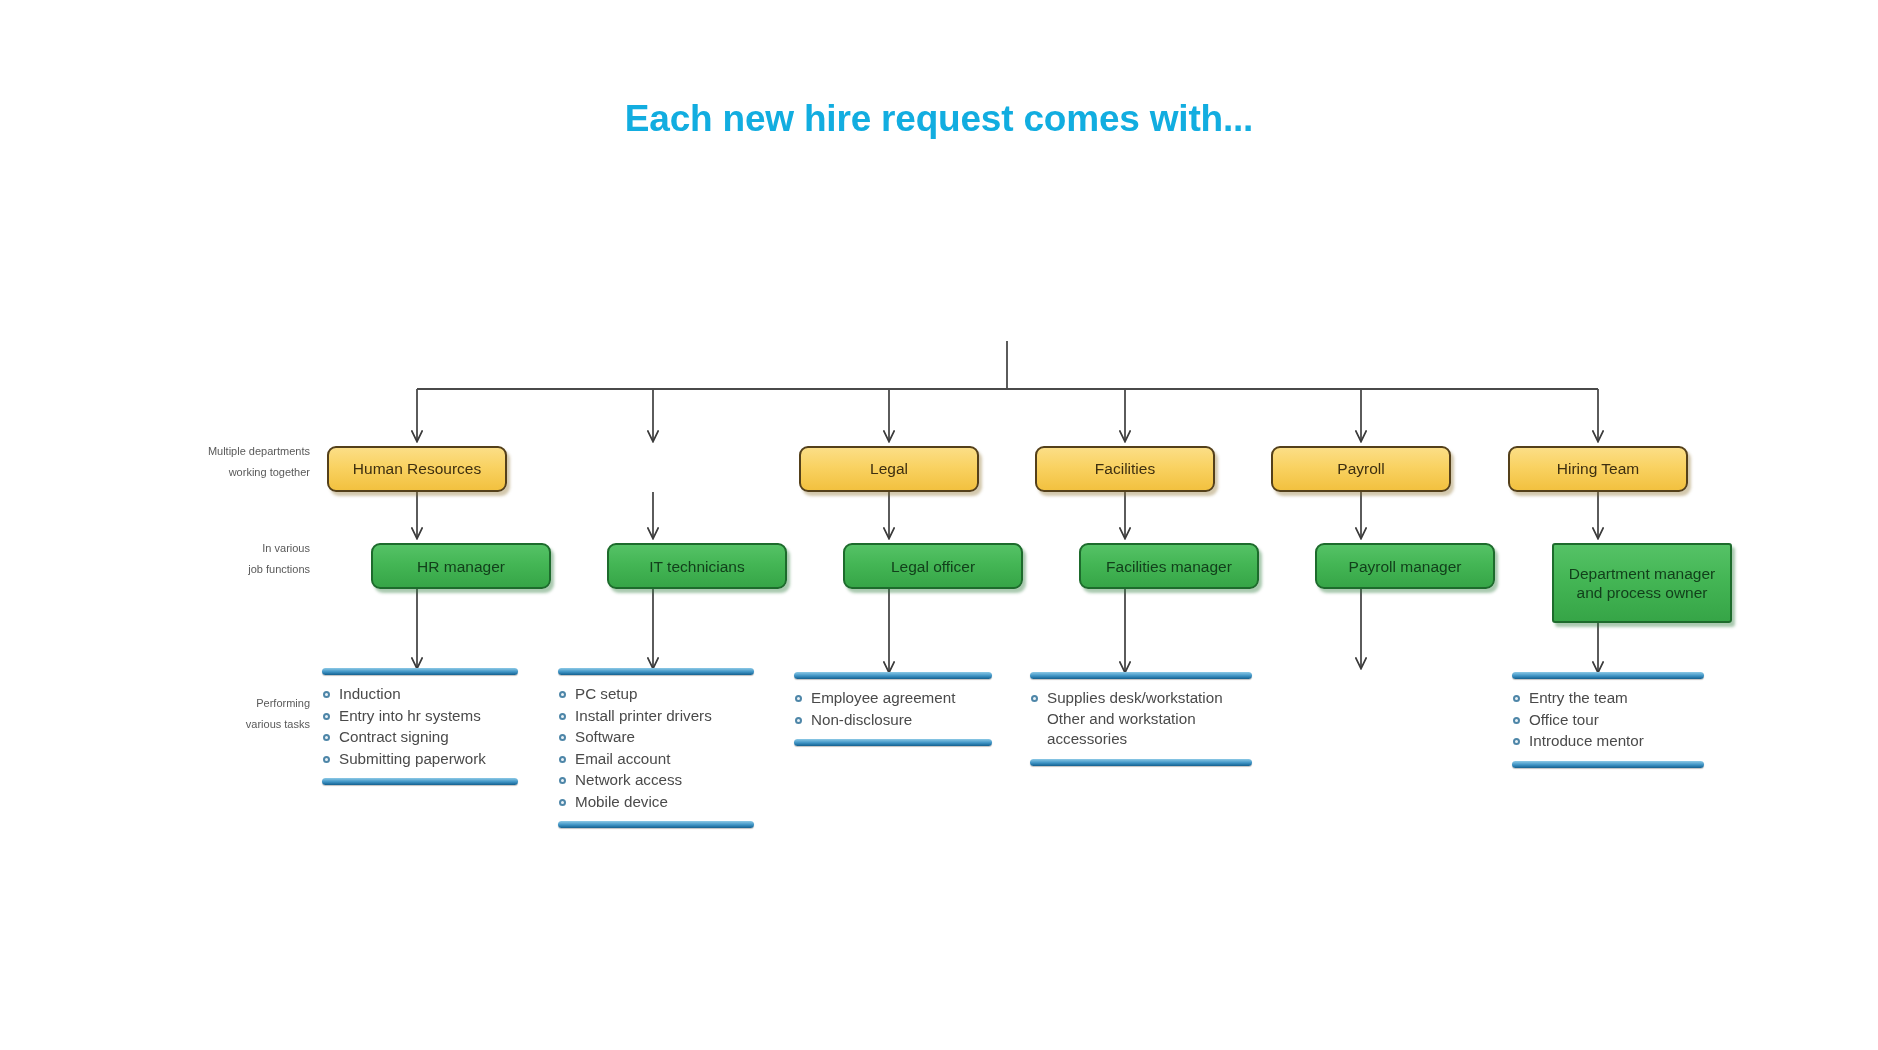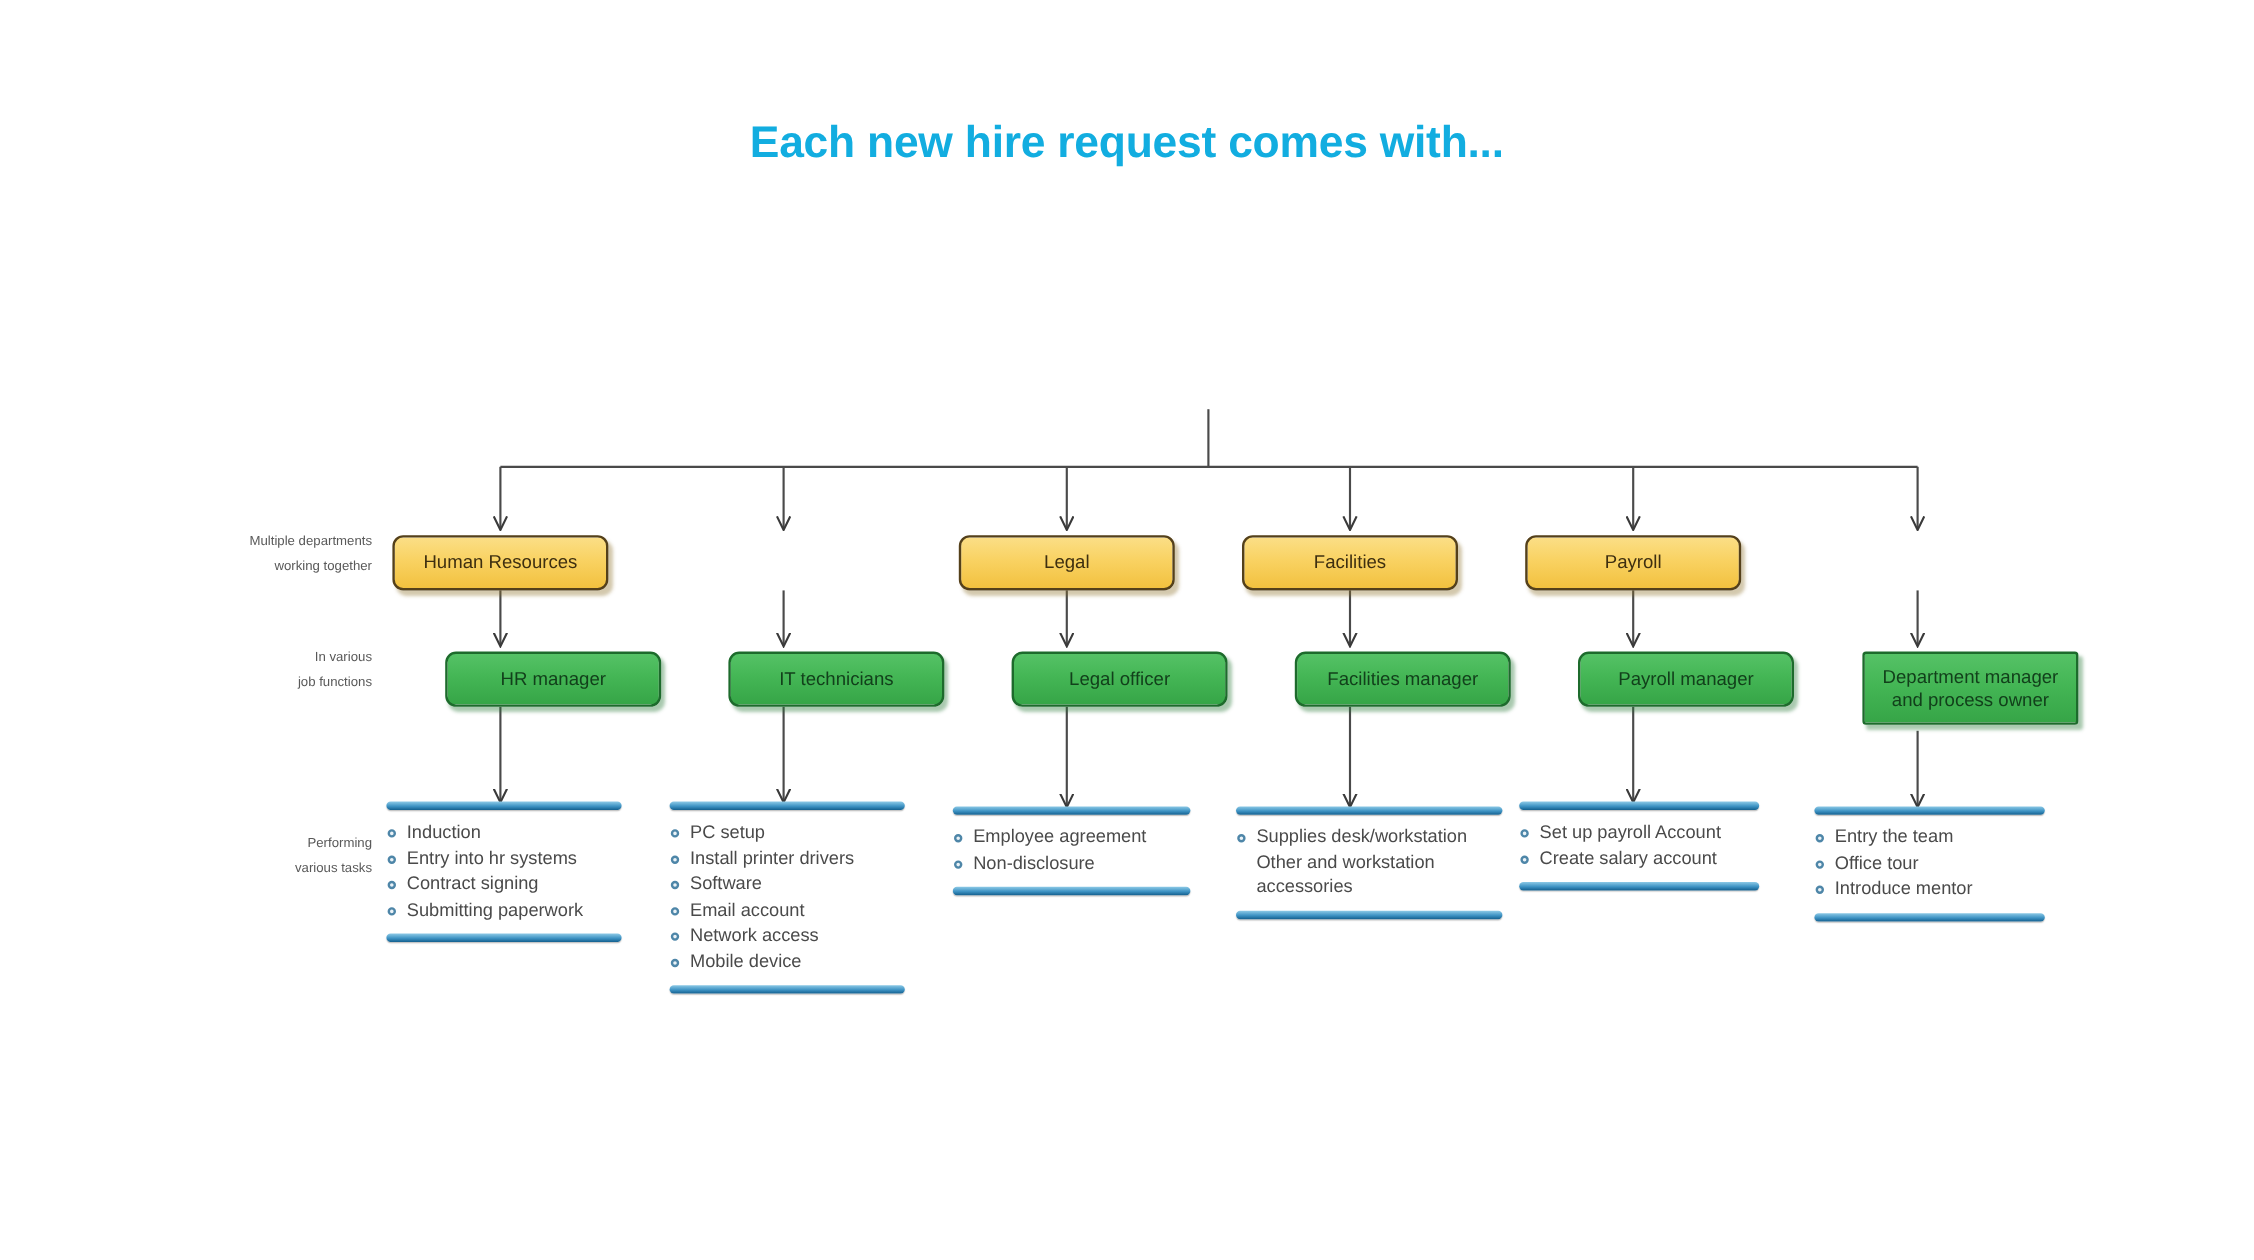--- a/index.html
+++ b/index.html
@@ -116,21 +116,21 @@
     justify-content: center;
     color: #12401B;
     font-size: 15.5px;
     box-sizing: border-box;
     text-align: center;
     line-height: 19px;
     margin-left: 44px;
   }
   .role-box.tall {
     top: 543px;
-    height: 61px;
+    height: 80px;
     border-radius: 3px;
     padding: 0 6px;
   }
 
   
   .task-block {
     position: absolute;
     box-sizing: border-box;
   }
   .task-bar {
@@ -228,20 +228,23 @@
     </div>
   <div class="dept-box" style="left:799px">
     <span>Legal</span>
     </div>
   <div class="dept-box" style="left:1035px">
     <span>Facilities</span>
     </div>
   <div class="dept-box" style="left:1271px">
     <span>Payroll</span>
     </div>
+  <div class="dept-box" style="left:1508px">
+    <span>Hiring Team</span>
+    </div>
 
   <div class="role-box" style="left:327px">
     <span>HR manager</span>
     </div>
   <div class="role-box" style="left:563px">
     <span>IT technicians</span>
     </div>
   <div class="role-box" style="left:799px">
     <span>Legal officer</span>
     </div>
@@ -289,28 +292,20 @@
   </div>
 
   <div class="task-block" style="left:1030px; top:672px; width:222px;">
     <div class="task-bar top"></div>
     <ul class="task-list">
         <li><span class="bullet"></span><span>Supplies desk/workstation Other and workstation accessories</span></li>
       </ul>
     <div class="task-bar bottom"></div>
   </div>
 
-  <div class="task-block" style="left:1266px; top:668px; width:200px;">
-    <div class="task-bar top"></div>
-    <ul class="task-list">
-        <li><span class="bullet"></span><span>Set up payroll Account</span></li>
-        <li><span class="bullet"></span><span>Create salary account</span></li>
-      </ul>
-    <div class="task-bar bottom"></div>
-  </div>
 
   <div class="task-block" style="left:1512px; top:672px; width:192px;">
     <div class="task-bar top"></div>
     <ul class="task-list">
         <li><span class="bullet"></span><span>Entry the team</span></li>
         <li><span class="bullet"></span><span>Office tour</span></li>
         <li><span class="bullet"></span><span>Introduce mentor</span></li>
       </ul>
     <div class="task-bar bottom"></div>
   </div>

